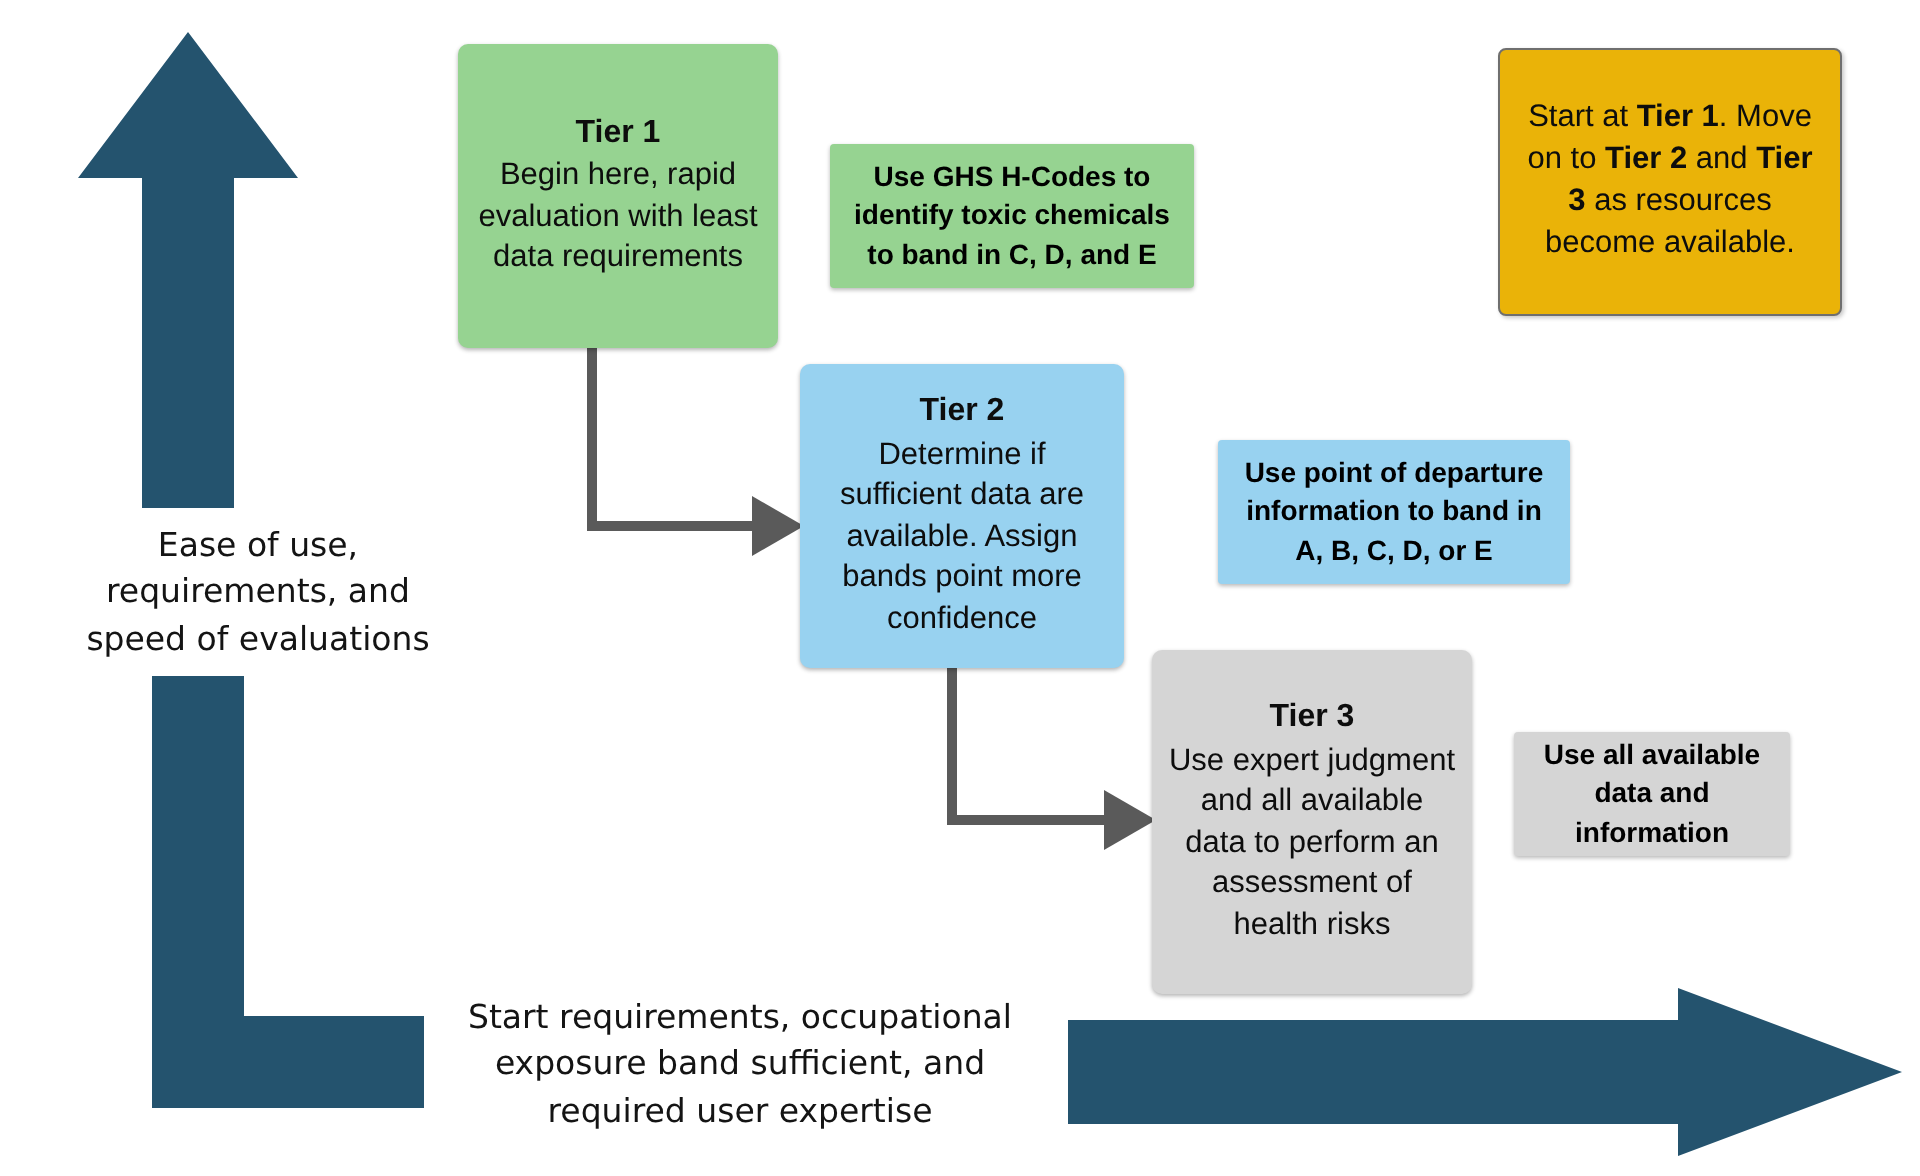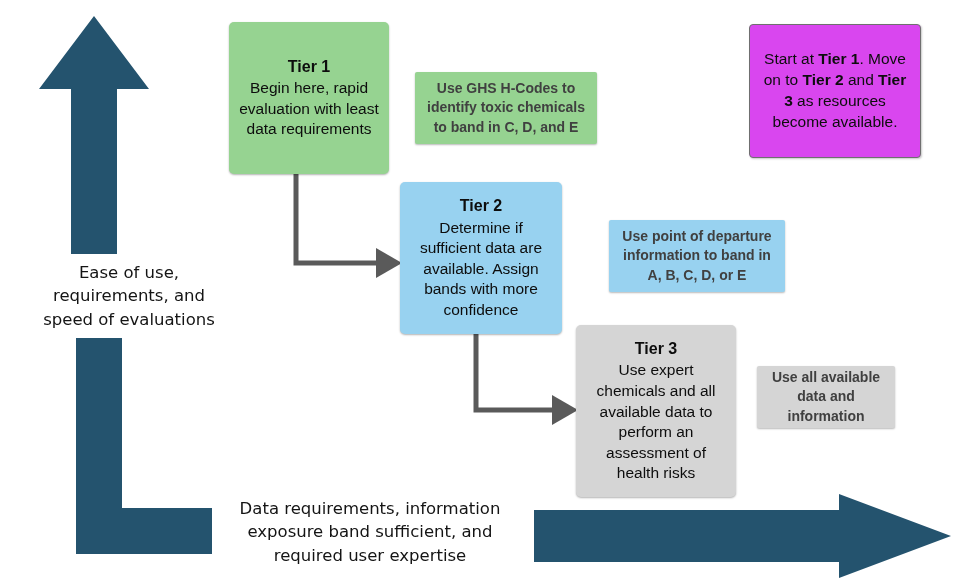--- a/index.html
+++ b/index.html
@@ -49,39 +49,39 @@
 
   
   .note-box {
     box-sizing: border-box;
     display: flex;
     align-items: center;
     justify-content: center;
     text-align: center;
     border-radius: 2px;
     padding: 6px 8px;
-    color: #404040;
+    color: #000000;
     font-family: "Liberation Sans", sans-serif;
     font-weight: bold;
     font-size: 14px;
     line-height: 1.38;
     box-shadow: 0 1px 2px rgba(0,0,0,0.28);
   }
   .note-green { background: #96d391; }
   .note-blue  { background: #98d2f0; margin-left: 20px; }
   .note-gray  { background: #d5d5d5; }
 
   
   .callout-box {
     box-sizing: border-box;
     display: flex;
     align-items: center;
     justify-content: center;
     text-align: center;
-    background: #d946ef;
+    background: #eab308;
     border: 1.5px solid #6f6f6f;
     border-radius: 4px;
     padding: 6px 10px;
     color: #0d0d0d;
     font-size: 15.5px;
     line-height: 1.34;
     box-shadow: 1px 1px 2px rgba(0,0,0,0.22);
     font-family: "Liberation Sans", sans-serif;
   }
   .callout-box b { font-weight: bold; }
@@ -127,21 +127,21 @@
 
   <div class="abs" style="left:534px; top:494px; width:418px; height:84px;">
     <svg width="418" height="84" viewBox="0 0 418 84" aria-hidden="true">
       <g>
         <polygon points="0,16 305,16 305,0 417,42 305,84 305,68 0,68" fill="#24536e"></polygon>
       </g>
     </svg>
   </div>
 
   <div class="abs axis-label" style="left:212px; top:497px; width:316px;">
-    <div>Data requirements, information</div>
+    <div>Start requirements, occupational</div>
     <div>exposure band sufficient, and</div>
     <div>required user expertise</div>
   </div>
 
   <div class="abs" style="left:292px; top:168px; width:110px; height:102px;">
     <svg width="110" height="102" viewBox="0 0 110 102" aria-hidden="true">
       <g>
         <path d="M4,0 L4,95 L88,95" fill="none" stroke="#5a5a5a" stroke-width="5"></path>
         <polygon points="84,80 110,95 84,110" fill="#5a5a5a"></polygon>
       </g>
@@ -161,30 +161,30 @@
     <div class="tier-title">Tier 1</div>
     <div class="tier-body">Begin here, rapid evaluation with least data requirements</div>
   </div>
 
   <div class="abs note-box note-green" style="left:415px; top:72px; width:182px; height:72px;">
     <div>Use GHS H-Codes to identify toxic chemicals to band in C, D, and E</div>
   </div>
 
   <div class="abs tier-box tier2" style="left:400px; top:182px; width:162px; height:152px;">
     <div class="tier-title">Tier 2</div>
-    <div class="tier-body">Determine if sufficient data are available. Assign bands with more confidence</div>
+    <div class="tier-body">Determine if sufficient data are available. Assign bands point more confidence</div>
   </div>
 
   <div class="abs note-box note-blue" style="left:589px; top:220px; width:176px; height:72px;">
     <div>Use point of departure information to band in A, B, C, D, or E</div>
   </div>
 
   <div class="abs tier-box tier3" style="left:576px; top:325px; width:160px; height:172px;">
     <div class="tier-title">Tier 3</div>
-    <div class="tier-body">Use expert chemicals and all available data to perform an assessment of health risks</div>
+    <div class="tier-body">Use expert judgment and all available data to perform an assessment of health risks</div>
   </div>
 
   <div class="abs note-box note-gray" style="left:757px; top:366px; width:138px; height:62px;">
     <div>Use all available data and information</div>
   </div>
 
   <div class="abs callout-box" style="left:749px; top:24px; width:172px; height:134px;">
     <div id="callout-text"><span>Start at </span><b>Tier 1</b><span>. Move on to </span><b>Tier 2</b><span> and </span><b>Tier 3</b><span> as resources become available.</span></div>
   </div>
 

